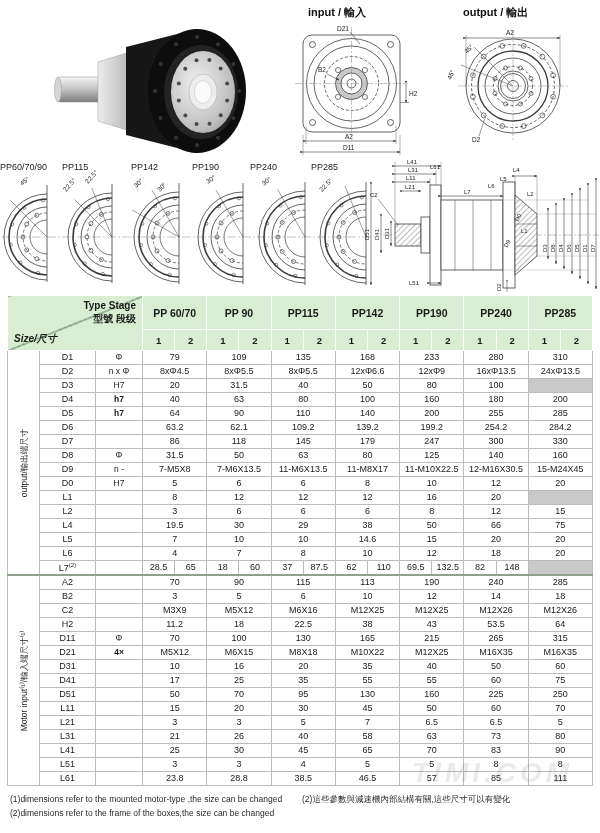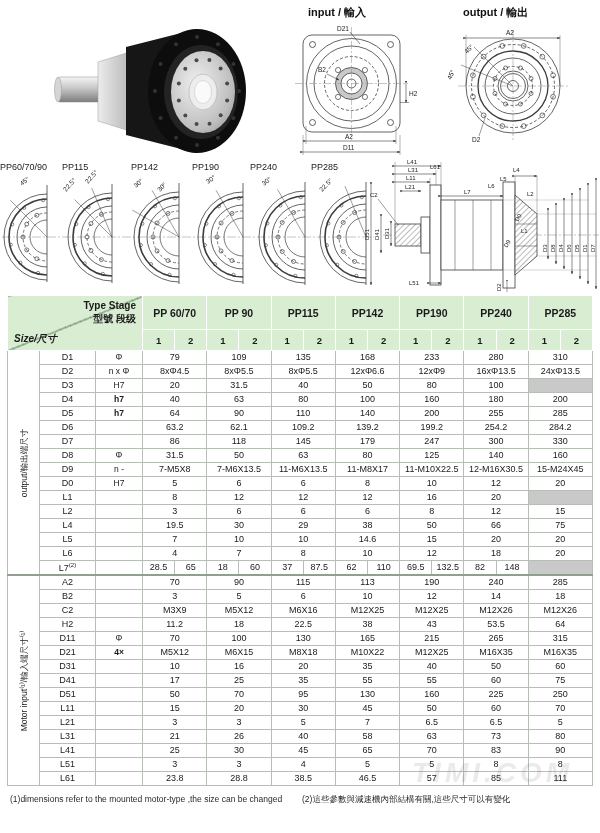--- a/index.html
+++ b/index.html
@@ -822,18 +822,19 @@
           <td class="val" colspan="2">111</td>
         </tr>
       </tbody>
     </table>
 
   <div class="watermark">TIMI.COM</div>
 
   <div class="footnotes">
     <div class="fn-en">
       <div>(1)dimensions refer to the mounted motor-type ,the size can be changed</div>
+      <div>(2)dimensions refer to the frame of the boxes,the size can be changed</div>
     </div>
     <div class="fn-zh">
       <div>(2)這些參數與減速機內部結構有關,這些尺寸可以有變化</div>
     </div>
   </div>
 </div>
 
 </body></html>

